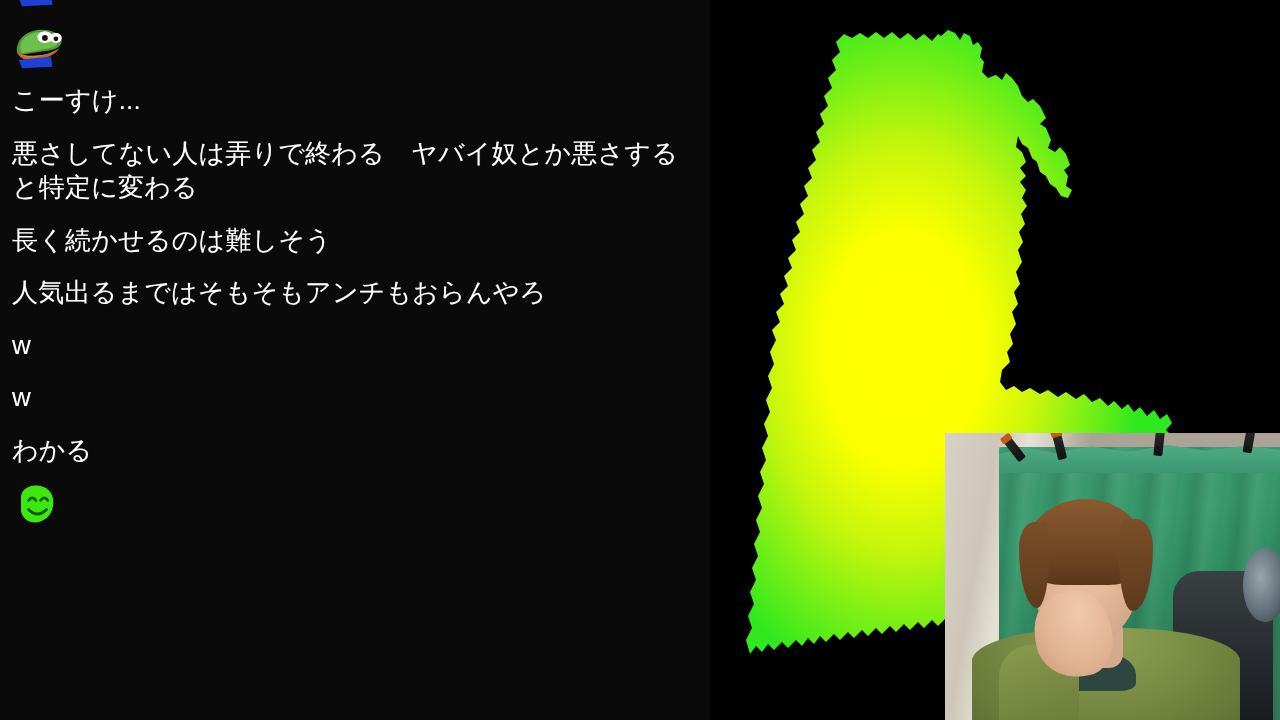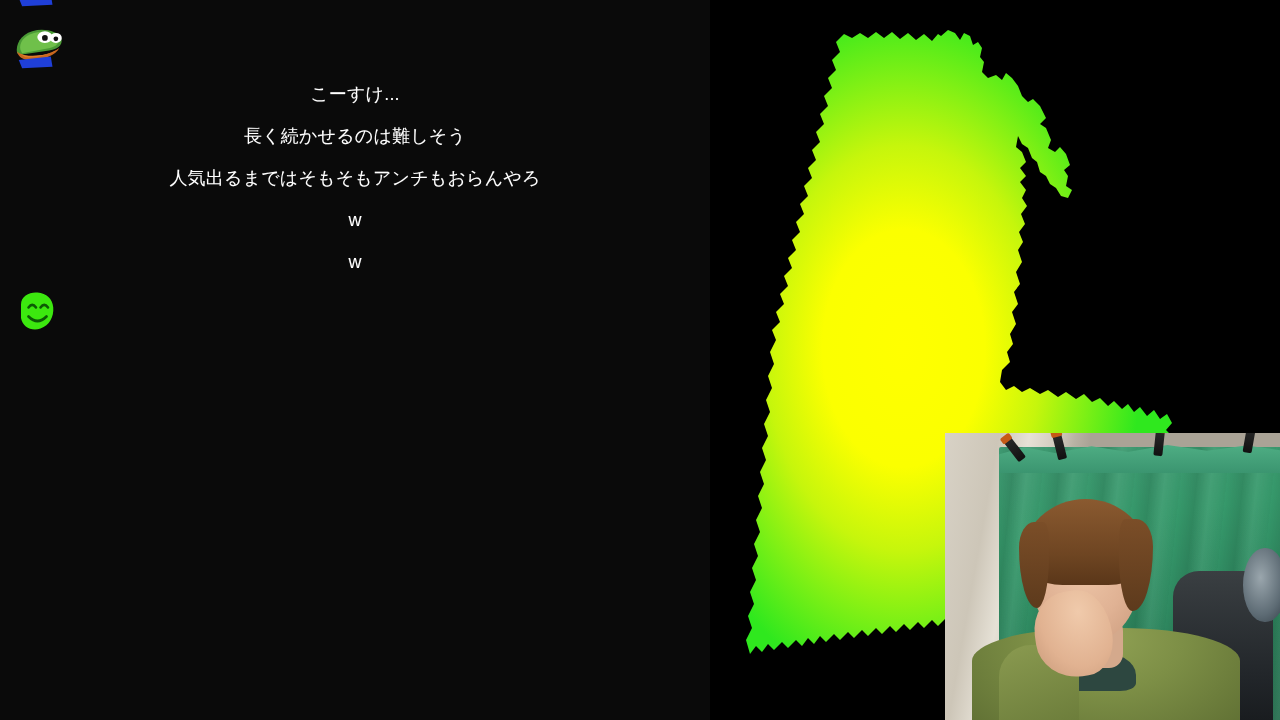--- a/index.html
+++ b/index.html
@@ -40,28 +40,27 @@
     padding: 0 12px 0 12px;
     box-sizing: border-box;
   }
   .chat-item {
     display: block;
     margin: 0;
     padding: 0;
   }
   .chat-msg {
     color: #ffffff;
-    font-size: 18px;
+    font-size: 26px;
     line-height: 1.33;
     letter-spacing: 0.2px;
     font-weight: 400;
     padding: 9px 0 9px 0;
     word-wrap: break-word;
     text-shadow: 0 0 1px rgba(255,255,255,0.25);
-    text-align: center;
   }
   .chat-emote-row {
     padding: 4px 0 4px 0;
     line-height: 0;
   }
 
   
   .emote {
     display: inline-block;
     width: 54px;
@@ -233,24 +232,26 @@
               <path d="M10 40 C8 32 14 23 26 20 C38 17 52 21 55 27 C57 32 52 36 45 38 L12 44 Z" fill="#6fc04a"></path>
               <ellipse cx="39" cy="25" rx="9" ry="7" fill="#ffffff"></ellipse>
               <ellipse cx="52" cy="26" rx="7" ry="6" fill="#ffffff"></ellipse>
               <ellipse cx="39" cy="26" rx="3.4" ry="3.4" fill="#111"></ellipse>
               <ellipse cx="52" cy="27" rx="2.8" ry="2.8" fill="#111"></ellipse>
               <path d="M6 42 C14 50 40 50 56 38 C52 47 34 54 18 52 C11 51 7 47 6 42 Z" fill="#c7661f"></path>
               <path d="M8 44 C18 49 40 48 53 40 C46 46 28 50 16 49 Z" fill="#e07c2a"></path>
               <path d="M8 52 L46 48 L48 60 L12 62 Z" fill="#1f3fd8"></path>
             </svg></span></div>
         <div class="chat-item chat-msg">こーすけ...</div>
+        <div class="chat-item chat-msg">悪さしてない人は弄りで終わる　ヤバイ奴とか悪さすると特定に変わる</div>
         <div class="chat-item chat-msg">長く続かせるのは難しそう</div>
         <div class="chat-item chat-msg">人気出るまではそもそもアンチもおらんやろ</div>
         <div class="chat-item chat-msg">w</div>
         <div class="chat-item chat-msg">w</div>
+        <div class="chat-item chat-msg">わかる</div>
         <div class="chat-item chat-emote-row"><span class="emote"><svg viewBox="0 0 64 64" width="48" height="48">
               <path d="M12 22 C12 10 24 5 34 6 C46 7 54 14 55 26 C56 38 50 50 38 54 C26 58 14 52 12 40 Z" fill="#3ce80f"></path>
               <path d="M22 26 q5 -7 10 0" stroke="#0c5a05" stroke-width="3.4" fill="none" stroke-linecap="round"></path>
               <path d="M38 26 q5 -7 10 0" stroke="#0c5a05" stroke-width="3.4" fill="none" stroke-linecap="round"></path>
               <path d="M22 38 q12 12 24 0" stroke="#0c5a05" stroke-width="3.6" fill="none" stroke-linecap="round"></path>
             </svg></span></div>
       </div>
   </div>
 
   <div id="video-area">

